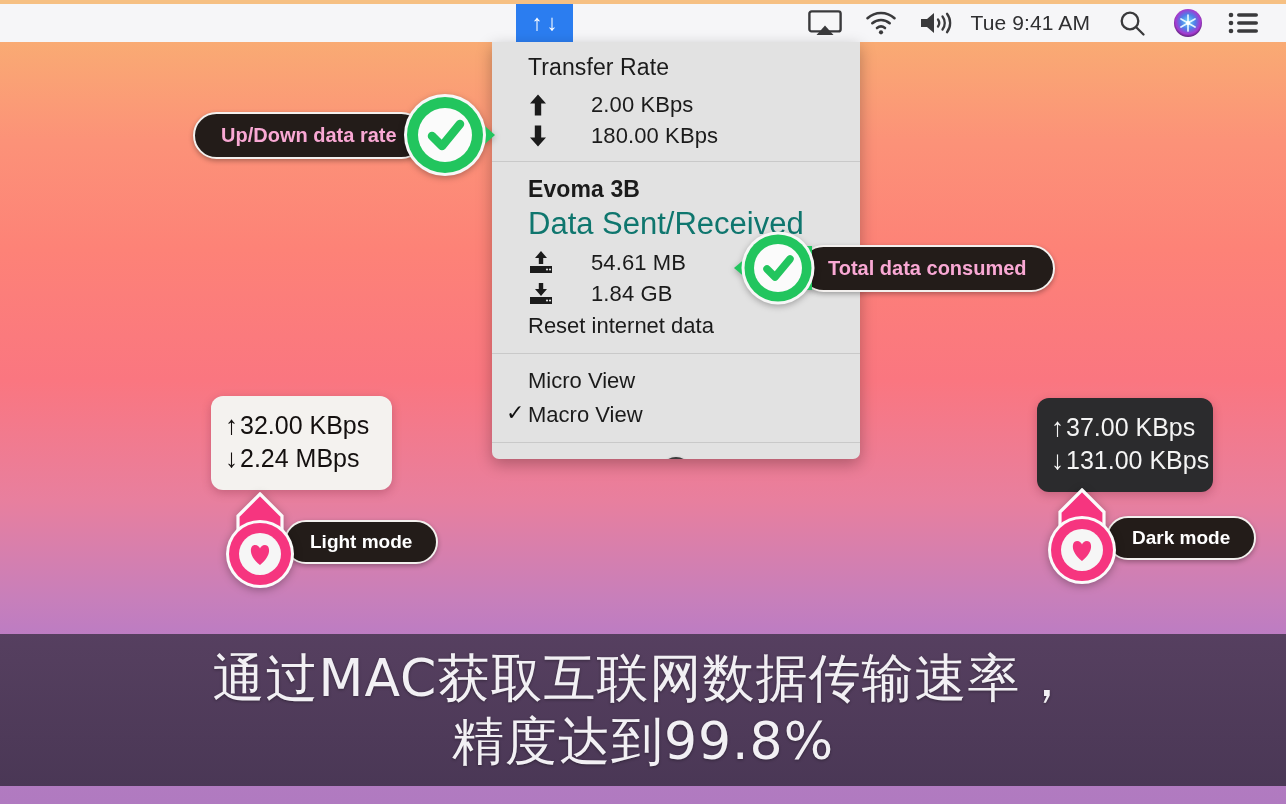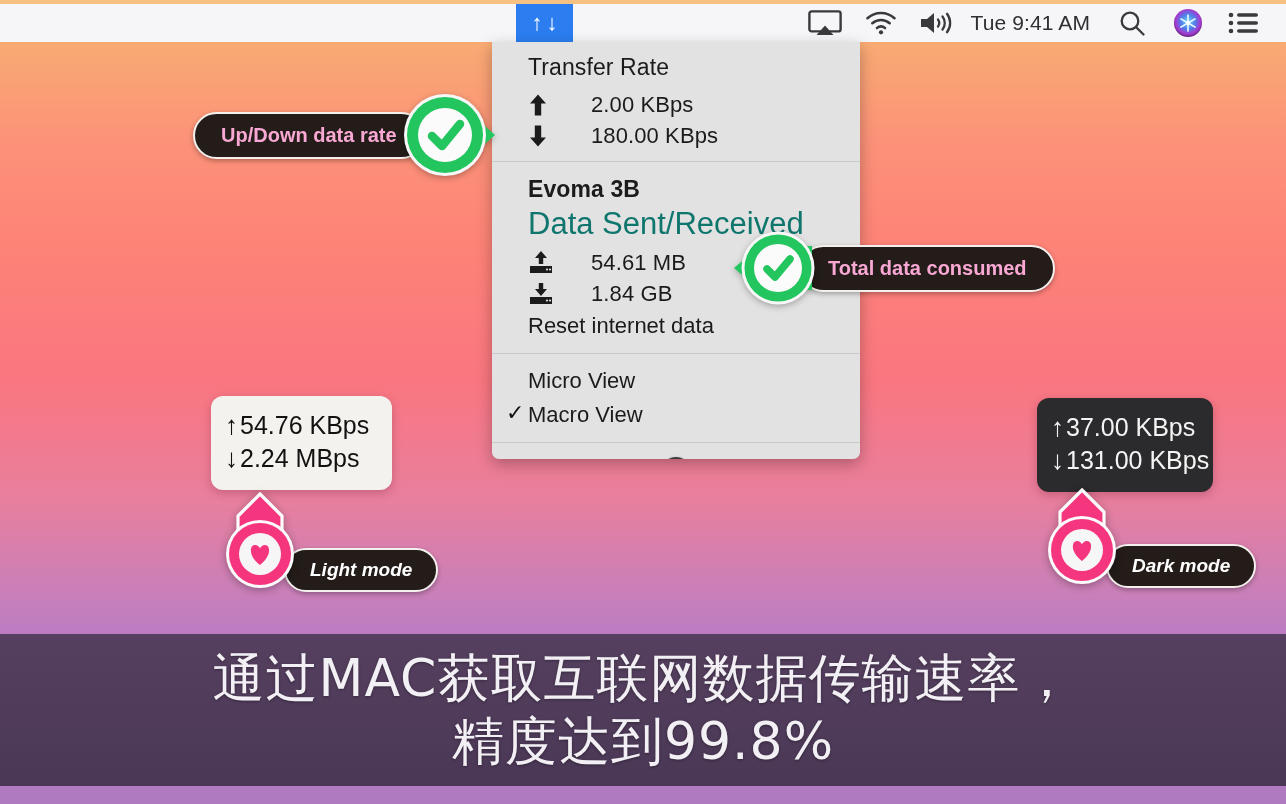--- a/index.html
+++ b/index.html
@@ -121,21 +121,21 @@
     background: #f4f2ef; color: #14100f;
     box-shadow: 0 3px 10px rgba(120,40,60,.33);
   }
   #widget-dark {
     left: 1037px; top: 398px; width: 176px;
     background: #2b2b2d; color: #f4f4f4;
     box-shadow: 0 3px 10px rgba(120,40,60,.33);
   }
 
   
-  .pin-callout { position: absolute; display: flex; align-items: flex-end; font-style: italic; }
+  .pin-callout { position: absolute; display: flex; align-items: center; }
   .pin-wrap { position: relative; width: 72px; height: 100px; z-index: 2; }
   .pin-svg { position: absolute; inset: 0; filter: drop-shadow(0 2px 4px rgba(0,0,0,.3)); }
   .pill-sm {
     background: #231c19; color: #fff; font-size: 19px; font-weight: 700;
     border-radius: 26px; padding: 10px 24px 11px 24px;
     border: 2.5px solid #f3f0ee; white-space: nowrap;
     box-shadow: 0 2px 5px rgba(0,0,0,.3); line-height: 1;
   }
 
   
@@ -347,21 +347,21 @@
         <circle cx="52" cy="38" r="24" fill="#fbfbfb"></circle>
         <polyline points="41,39 49,47 64,29" fill="none" stroke="#22c55e" stroke-width="7.5" stroke-linecap="round" stroke-linejoin="round"></polyline>
       </svg>
     </div>
     <div class="pill" style="margin-left:-26px;z-index:1;text-align:right;">Total data consumed</div>
   </div>
 
   <div id="widget-light" class="speed-widget">
     <div class="ln">
       <span class="ar">↑</span>
-      <span>54.76 KBps</span>
+      <span>32.00 KBps</span>
     </div>
     <div class="ln">
       <span class="ar">↓</span>
       <span>2.24 MBps</span>
     </div>
   </div>
 
   <div id="widget-dark" class="speed-widget">
     <div class="ln">
       <span class="ar">↑</span>

